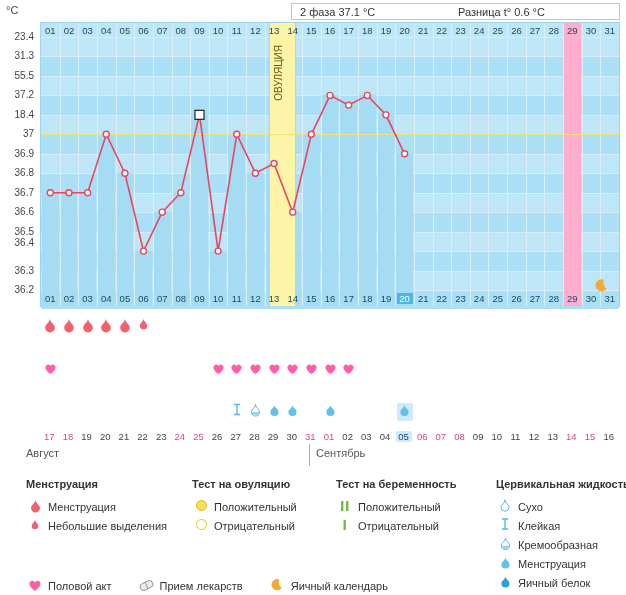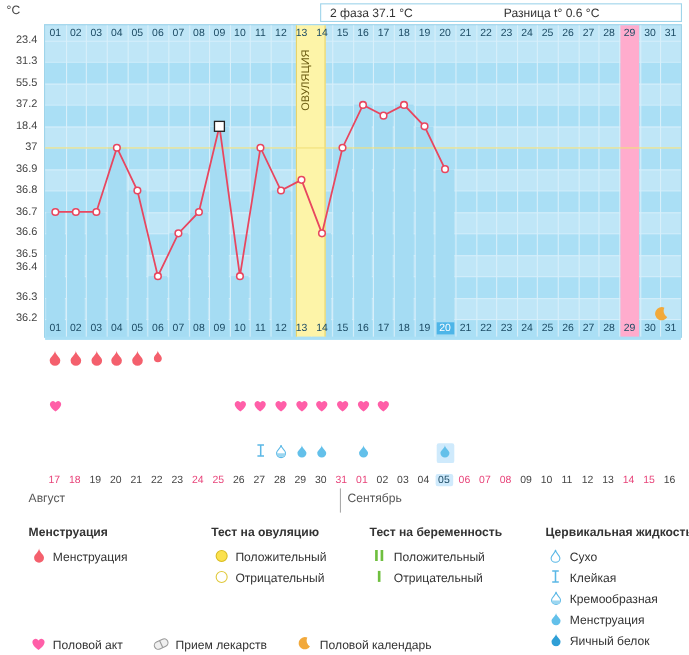--- a/index.html
+++ b/index.html
@@ -384,20 +384,28 @@
     <div class="lg-col" style="left:0px;width:150px;">
       <div class="lg-title">Менструация</div>
       <div class="lg-item">
         <span class="lg-ico">
           <svg width="11" height="14" viewBox="0 0 11 14">
               <path d="M5.5 0.5 C5.5 4 10 6 10 9 A4.5 4.5 0 0 1 1 9 C1 6 5.5 4 5.5 0.5Z" fill="#f4606d"></path>
             </svg>
         </span>
         <span>Менструация</span>
       </div>
+      <div class="lg-item">
+        <span class="lg-ico">
+          <svg width="8" height="11" viewBox="0 0 8 11">
+              <path d="M4 0.5 C4 3 7.3 4.6 7.3 7 A3.3 3.3 0 0 1 0.7 7 C0.7 4.6 4 3 4 0.5Z" fill="#f4606d"></path>
+            </svg>
+        </span>
+        <span>Небольшие выделения</span>
+      </div>
     </div>
 
     <div class="lg-col" style="left:166px;width:160px;">
       <div class="lg-title">Тест на овуляцию</div>
       <div class="lg-item">
         <span class="lg-ico">
           <span class="circ" style="background:#fbe14e;border:1px solid #d9bd22;"></span>
         </span>
         <span>Положительный</span>
       </div>
@@ -495,17 +503,17 @@
           </svg>
       </span>
       <span>Прием лекарств</span>
     </div>
     <div class="bi">
       <span class="lg-ico">
         <svg width="14" height="14" viewBox="0 0 14 14">
             <path d="M10.8 9.8 A5.6 5.6 0 1 1 8.4 1.6 A6.4 6.4 0 0 0 10.8 9.8Z" fill="#f2a93b"></path>
           </svg>
       </span>
-      <span>Половой календарь</span>
+      <span>Яичный календарь</span>
     </div>
   </div>
 
 </div>
 
 </body></html>

